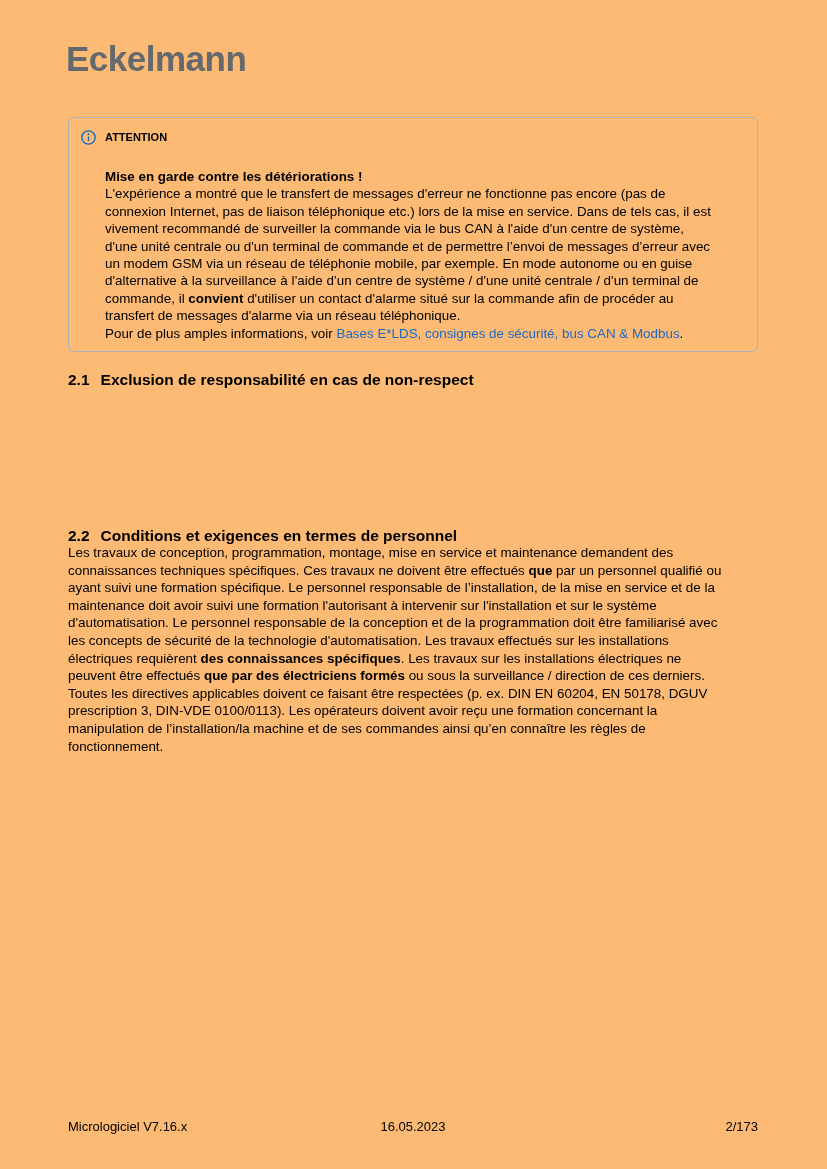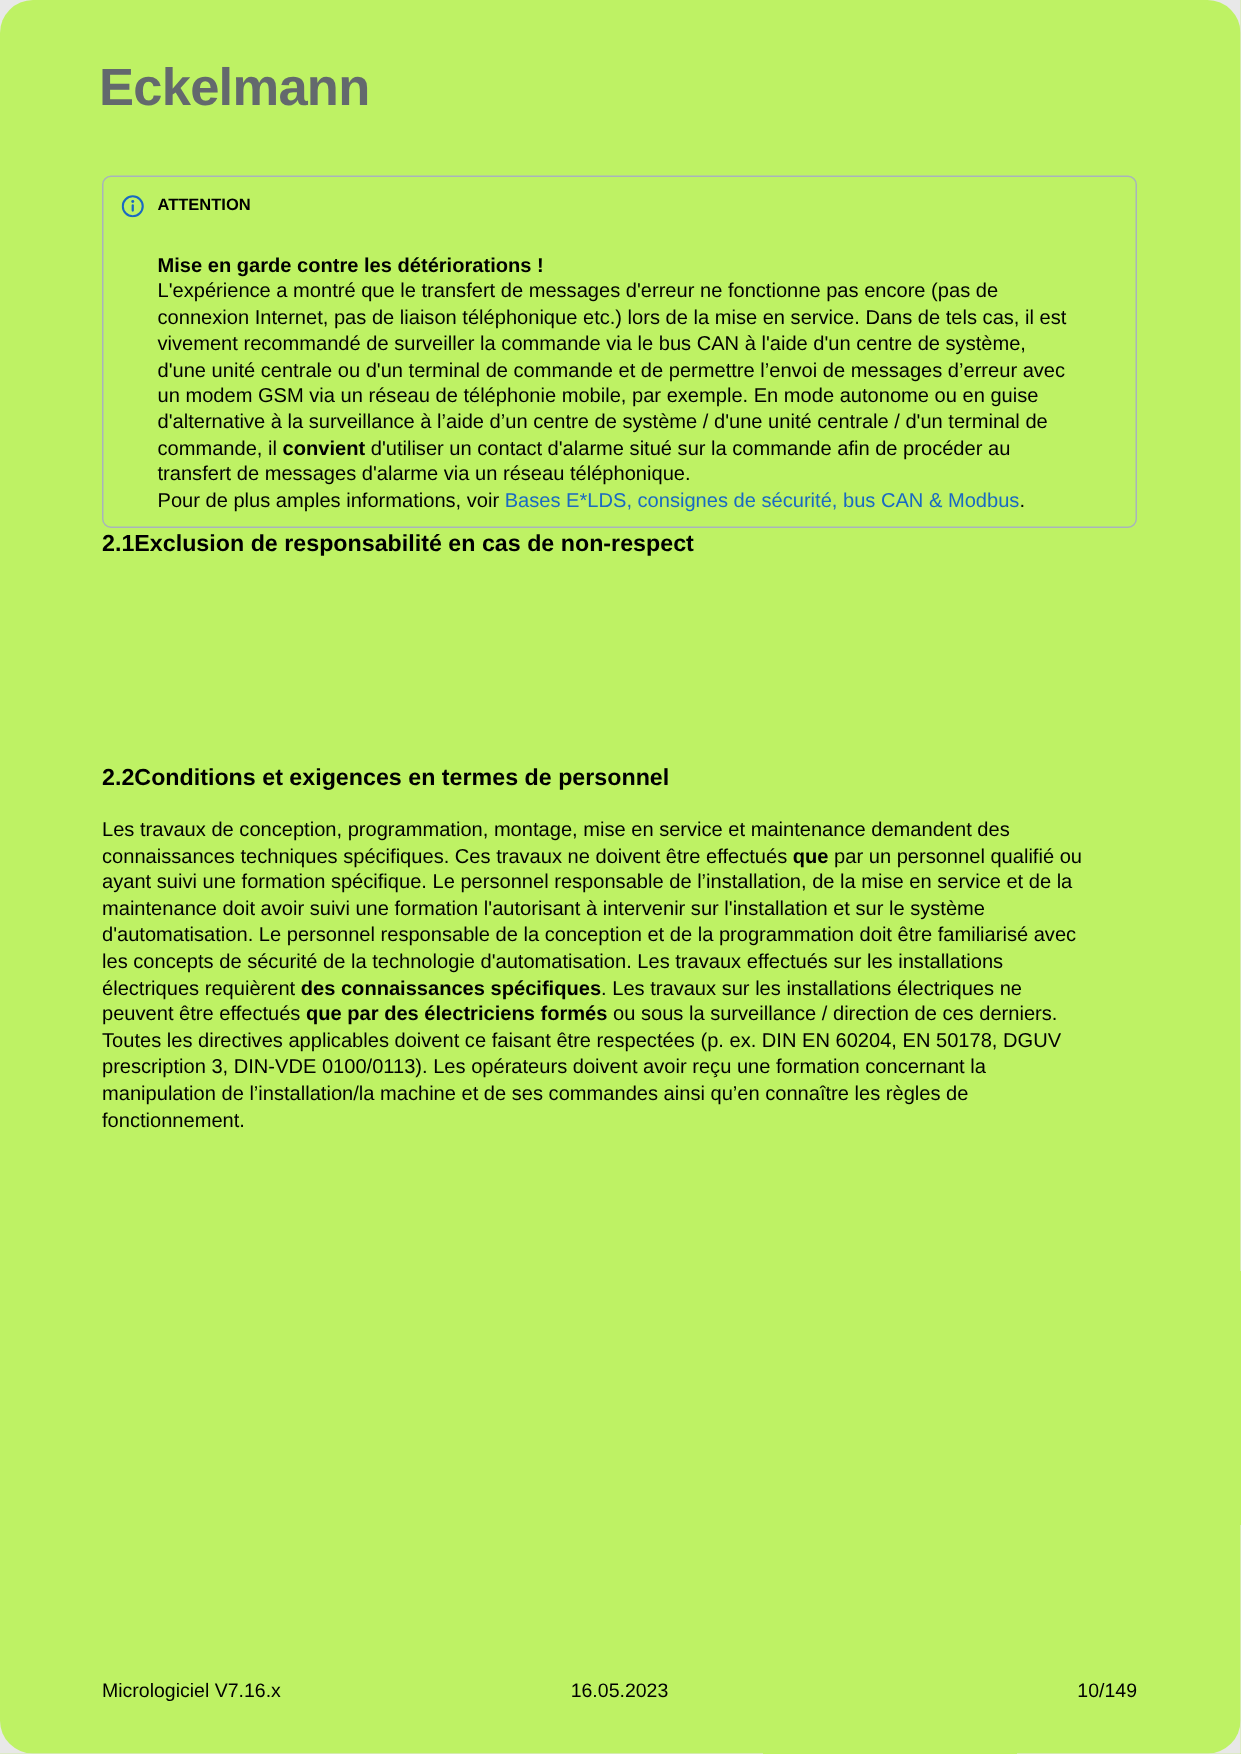--- a/index.html
+++ b/index.html
@@ -6,25 +6,24 @@
     --accent-blue:#1a69c3;
     --logo-gray:#63696d;
     --box-border:#a8b3bc;
     --text:#000000;
   }
   html,body{margin:0;padding:0;background:#e8e8e8;}
   .page{
     position:relative;
     width:827px;height:1169px;
     margin:0 auto;
-    background:#bef264;
+    background:#fdba74;
     font-family:"Liberation Sans",sans-serif;
     color:var(--text);
     overflow:hidden;
-    border-radius:22px;
   }
   .logo{
     position:absolute;left:66px;top:41px;
     font-size:35px;font-weight:bold;
     color:var(--logo-gray);
     letter-spacing:-0.5px;
     line-height:1;
   }
   .notice{
     box-sizing:border-box;
@@ -45,22 +44,22 @@
   .notice-content{flex:1;min-width:0;}
   .attention{top:117px;min-height:214px;}
   .note2{top:433px;min-height:51px;}
   .att-title{font-weight:bold;font-size:11px;line-height:17px;}
   .att-sub{font-weight:bold;margin-top:22px;}
   .runs,.para{white-space:pre-wrap;}
   .b{font-weight:bold;}
   .link{color:var(--accent-blue);cursor:pointer;}
   .h2{
     position:absolute;left:68px;width:692px;
-    display:flex;
-    font-weight:bold;font-size:15.5px;line-height:20px;
+    display:flex;gap:11px;
+    font-weight:bold;font-size:15.5px;line-height:20px;margin-top:17px;
   }
   .h21{top:353px;}
   .h22{top:509px;}
   .para{
     position:absolute;left:68px;width:692px;
     font-size:13.4px;line-height:17.6px;
   }
   .p21{top:386px;}
   .p22{top:544px;}
   .footer{
@@ -121,16 +120,16 @@
 électriques requièrent </span><span class="b">des connaissances spécifiques</span><span>. Les travaux sur les installations électriques ne
 peuvent être effectués </span><span class="b">que par des électriciens formés</span><span> ou sous la surveillance / direction de ces derniers.
 Toutes les directives applicables doivent ce faisant être respectées (p. ex. DIN EN 60204, EN 50178, DGUV
 prescription 3, DIN-VDE 0100/0113). Les opérateurs doivent avoir reçu une formation concernant la
 manipulation de l’installation/la machine et de ses commandes ainsi qu’en connaître les règles de
 fonctionnement.</span></div>
 
   <div class="footer">
     <span class="f-left">Micrologiciel V7.16.x</span>
     <span class="f-center">16.05.2023</span>
-    <span class="f-right">10/149</span>
+    <span class="f-right">2/173</span>
   </div>
 
 </div>
 
 </body></html>

